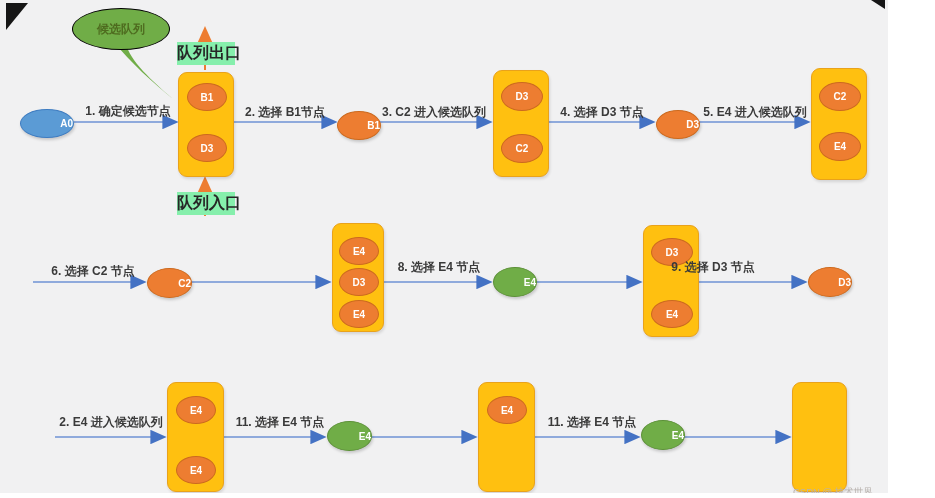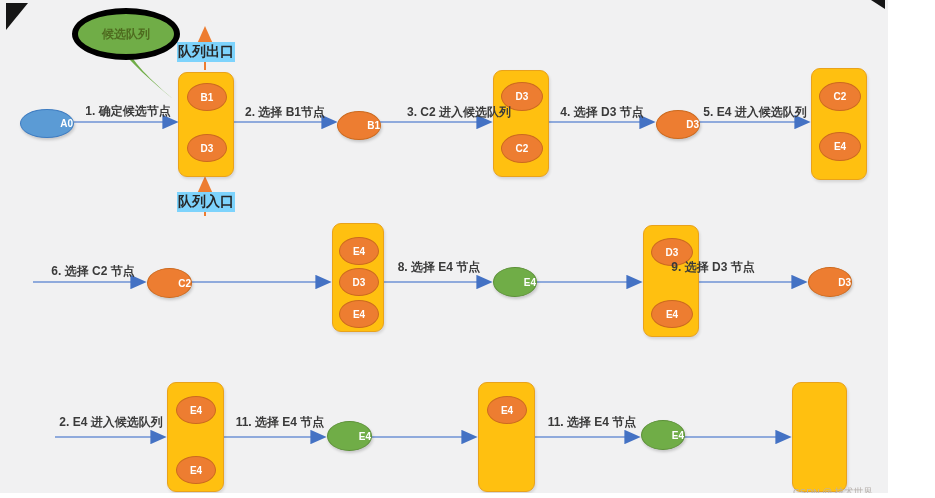--- a/index.html
+++ b/index.html
@@ -12,21 +12,21 @@
     position:absolute;left:0;top:0;width:888px;height:493px;
     background:#f1f1f2;overflow:hidden;
   }
   .arrows{position:absolute;left:0;top:0;z-index:1;}
   .lbl{
     position:absolute;z-index:3;text-align:center;
     font-size:12px;font-weight:bold;color:#3a3a3a;white-space:nowrap;
   }
   .io-lbl{
     position:absolute;z-index:3;text-align:center;
-    font-size:14px;font-weight:bold;color:#262626;background:#7dd3fc;
+    font-size:16px;font-weight:bold;color:#262626;background:#86efac;
     padding:1px 0;white-space:nowrap;
   }
   .node{
     position:absolute;z-index:4;border-radius:50%;
     display:flex;align-items:center;justify-content:flex-end;
     font-size:10px;font-weight:bold;color:#ffffff;
     box-shadow:1px 2px 3px rgba(0,0,0,0.18);
   }
   .node.blue{background:#5b9bd5;border:1px solid #3e7cc1;}
   .node.orange{background:#ed7d31;border:1px solid #cc6a1f;}
@@ -36,21 +36,21 @@
     border:1px solid #e9a21b;border-radius:9px;
     box-shadow:1px 2px 3px rgba(0,0,0,0.12);
   }
   .qnode{
     position:absolute;border-radius:50%;background:#ed7d31;
     border:1px solid #cc6a1f;display:flex;align-items:center;justify-content:center;
     font-size:10px;font-weight:bold;color:#ffffff;
   }
   .callout{
     position:absolute;left:72px;top:8px;width:96px;height:40px;z-index:5;
-    background:#70ad47;border:6px solid #000000;border-radius:50%;
+    background:#70ad47;border:1px solid #000000;border-radius:50%;
     display:flex;align-items:center;justify-content:center;
     font-size:12px;font-weight:bold;color:#4e6b1f;
   }
   .watermark{
     position:absolute;left:793px;top:486px;width:130px;z-index:3;
     font-size:9.5px;color:#b8b2ae;white-space:nowrap;
   }
 </style>
 </head>
 <body>
@@ -119,21 +119,21 @@
     <div class="qnode" style="left:8px;top:10px;width:38px;height:26px;">B1</div>
     <div class="qnode" style="left:8px;top:61px;width:38px;height:26px;">D3</div>
   </div>
 
   <div class="lbl" style="left:236px;top:104px;width:98px;">2. 选择 B1节点</div>
 
   <div class="node orange" style="left:337px;top:111px;width:42px;height:27px;">
     <span>B1</span>
   </div>
 
-  <div class="lbl" style="left:404px;top:104px;width:110px;">3. C2 进入候选队列</div>
+  <div class="lbl" style="left:379px;top:104px;width:110px;">3. C2 进入候选队列</div>
 
   <div class="queue" style="left:493px;top:70px;width:54px;height:105px;">
     <div class="qnode" style="left:7px;top:11px;width:40px;height:27px;">D3</div>
     <div class="qnode" style="left:7px;top:63px;width:40px;height:27px;">C2</div>
   </div>
 
   <div class="lbl" style="left:552px;top:104px;width:100px;">4. 选择 D3 节点</div>
 
   <div class="node orange" style="left:656px;top:110px;width:42px;height:27px;">
     <span>D3</span>

